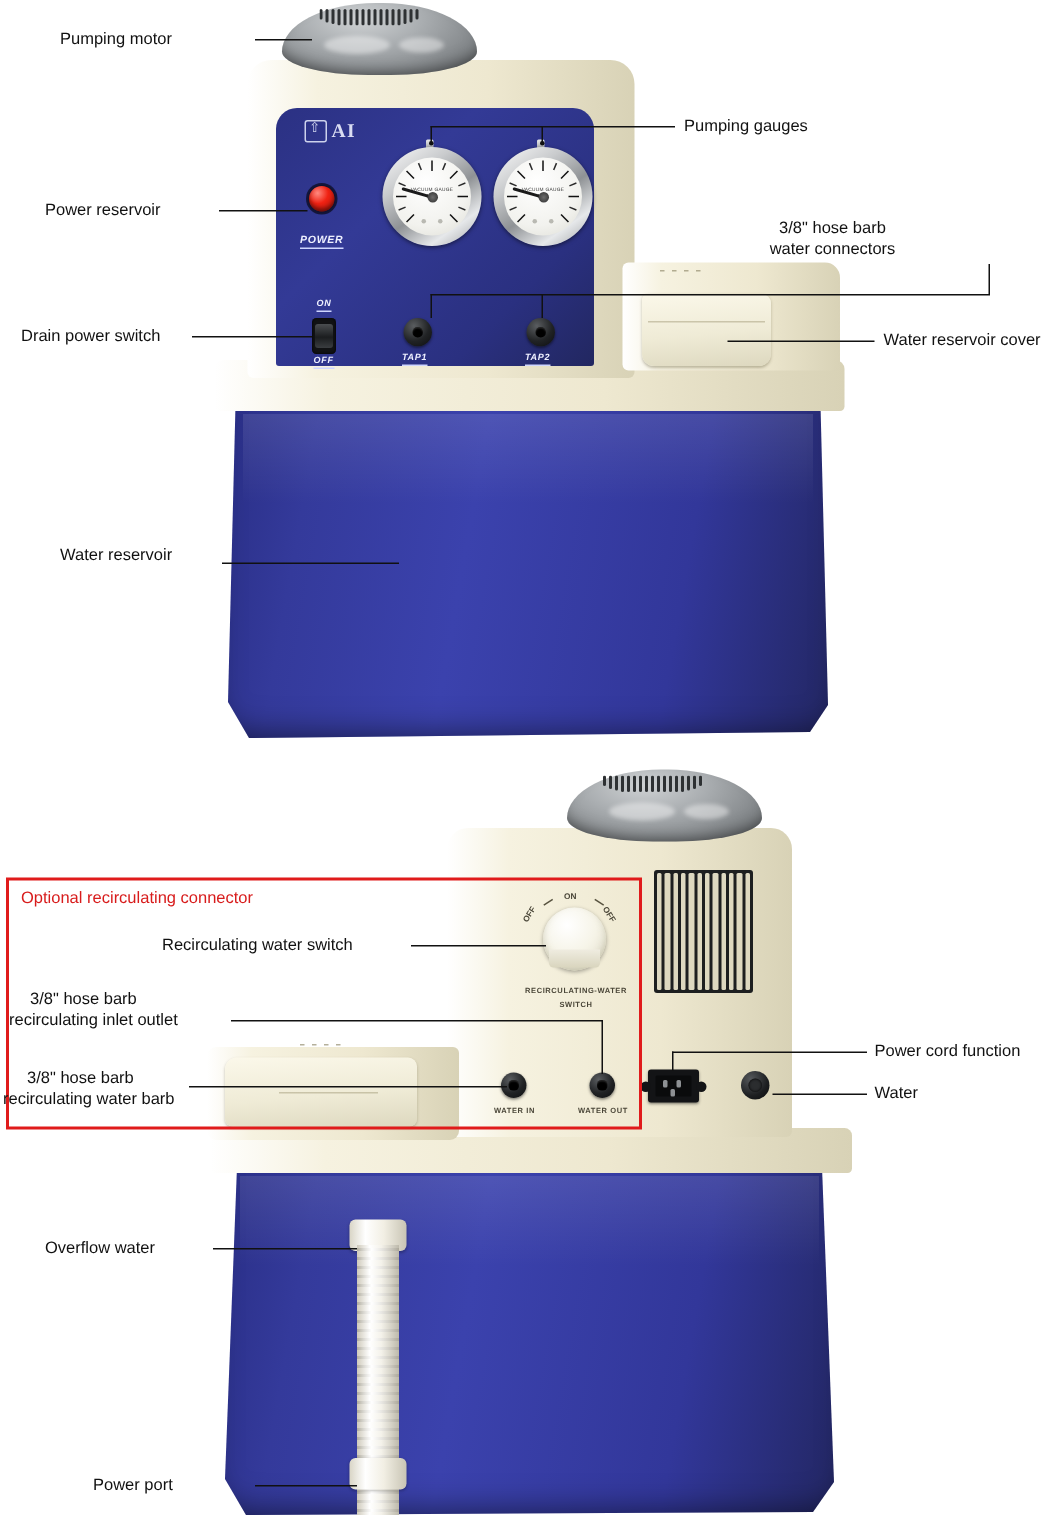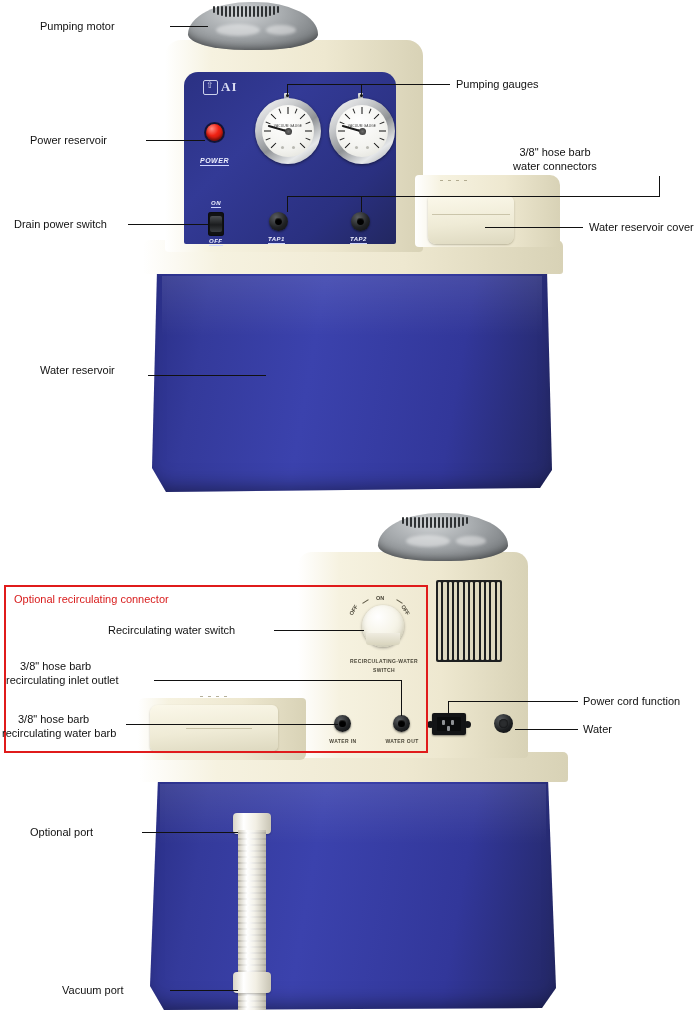--- a/index.html
+++ b/index.html
@@ -476,20 +476,20 @@
     <div class="lbl r" style="left:2px;top:227px;width:144px;">recirculating water barb</div>
     <div class="leader" style="left:126px;top:224px;width:212px;"></div>
 
     <div class="lbl" style="left:583px;top:195px;width:112px;">Power cord function</div>
     <div class="leader" style="left:448px;top:201px;width:130px;"></div>
     <div class="leader v" style="left:448px;top:201px;height:13px;width:1px;"></div>
 
     <div class="lbl" style="left:583px;top:223px;width:60px;">Water</div>
     <div class="leader" style="left:515px;top:229px;width:63px;"></div>
 
-    <div class="lbl r" style="left:30px;top:326px;width:106px;">Optional port</div>
+    <div class="lbl r" style="left:30px;top:326px;width:106px;">Overflow water</div>
     <div class="leader" style="left:142px;top:332px;width:96px;"></div>
 
-    <div class="lbl r" style="left:62px;top:484px;width:102px;">Vacuum port</div>
+    <div class="lbl r" style="left:62px;top:484px;width:102px;">Power port</div>
     <div class="leader" style="left:170px;top:490px;width:68px;"></div>
   </div>
 
 </div>
 
 </body></html>

